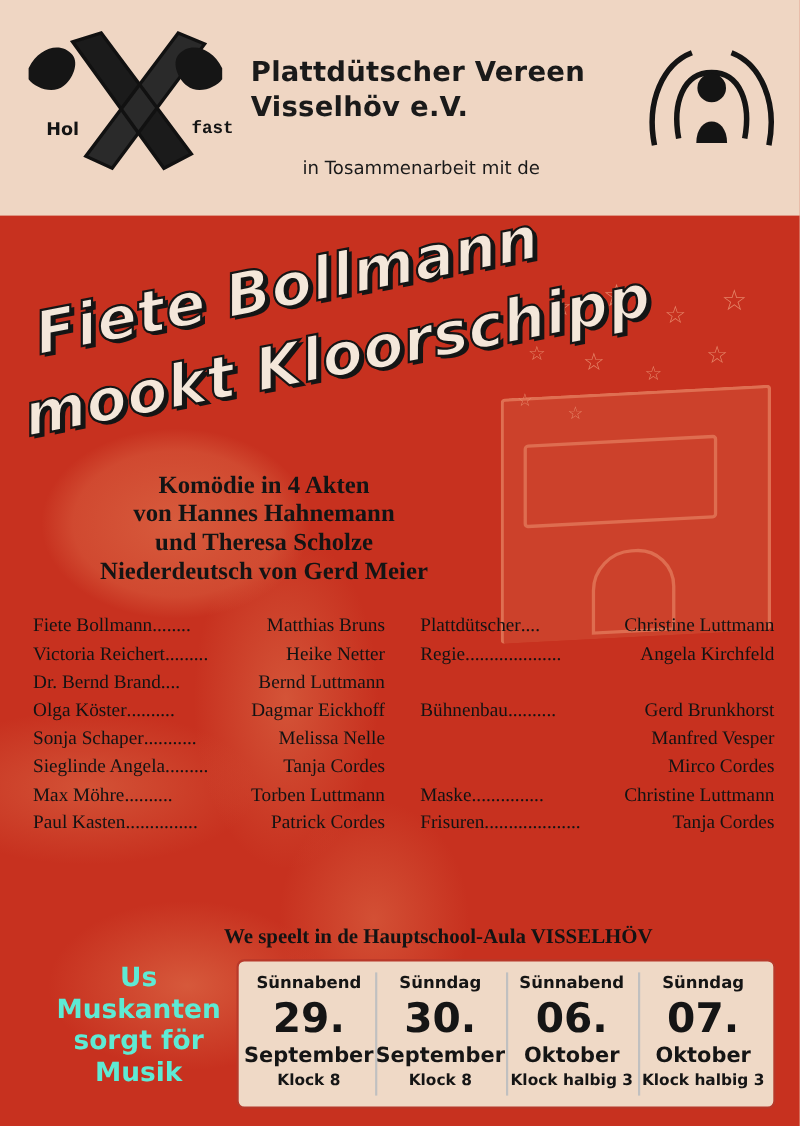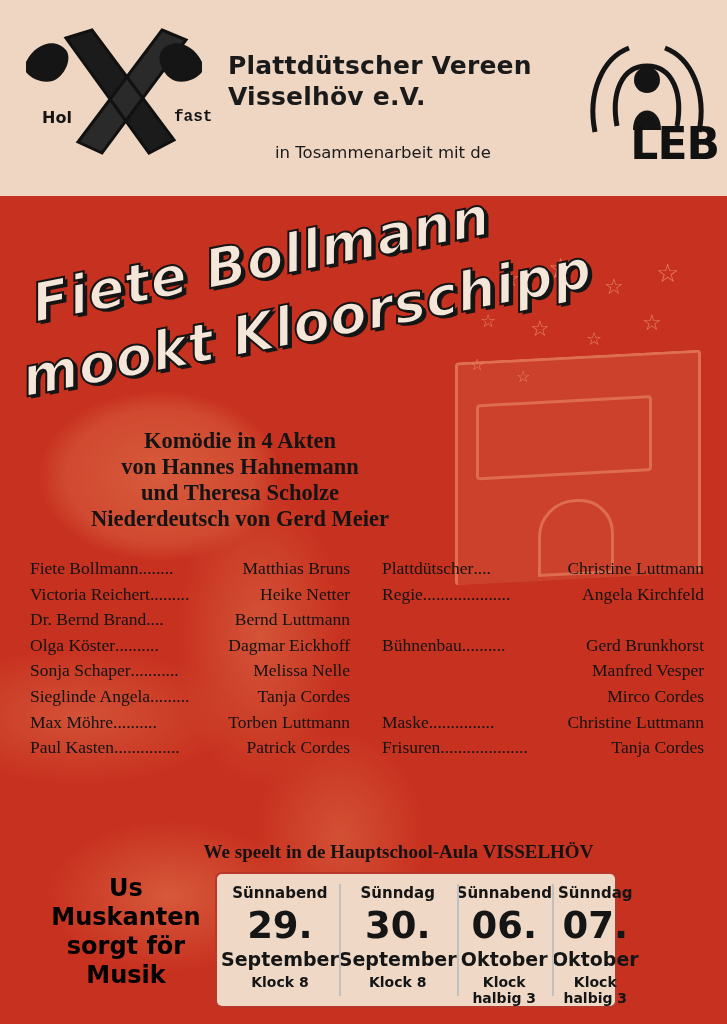--- a/index.html
+++ b/index.html
@@ -222,32 +222,32 @@
     font-weight: bold;
     font-size: 19px;
   }
 
   
   .music {
     position: absolute;
     left: 36px; top: 678px;
     width: 180px;
     text-align: center;
-    color: #000000;
+    color: #5eead4;
     font-family: "DejaVu Sans", sans-serif;
     font-weight: bold;
     font-size: 24px;
     line-height: 29px;
   }
 
   
   .dates {
     position: absolute;
     left: 215px; top: 676px;
-    width: 402px;
+    width: 490px;
     height: 136px;
     background: #efd9c6;
     border: 2px solid #b8392a;
     border-radius: 7px;
     display: flex;
     box-sizing: border-box;
     padding: 4px;
   }
   .date-cell {
     flex: 1 1 0;
@@ -323,21 +323,20 @@
       <svg viewBox="0 0 140 148" width="140" height="148">
         <g fill="none" stroke="#141414" stroke-width="5">
           <path d="M18 110 C10 70 26 36 52 26"></path>
           <path d="M122 110 C130 70 114 36 88 26"></path>
           <path d="M40 104 C34 72 44 44 70 44 C96 44 106 72 100 104"></path>
         </g>
         <circle cx="70" cy="58" r="13" fill="#141414"></circle>
         <path d="M56 108 C56 82 84 82 84 108 Z" fill="#141414"></path>
       </svg>
     </div>
-    <div class="leb-text">LEB</div>
   </div>
 
   <div class="body-red">
 
     <div class="splat splat-core"></div>
     <div class="splat splat-low"></div>
     <div class="house"></div>
 
     <div class="stars">
       <span style="left:30px;  top:10px;">☆</span>

